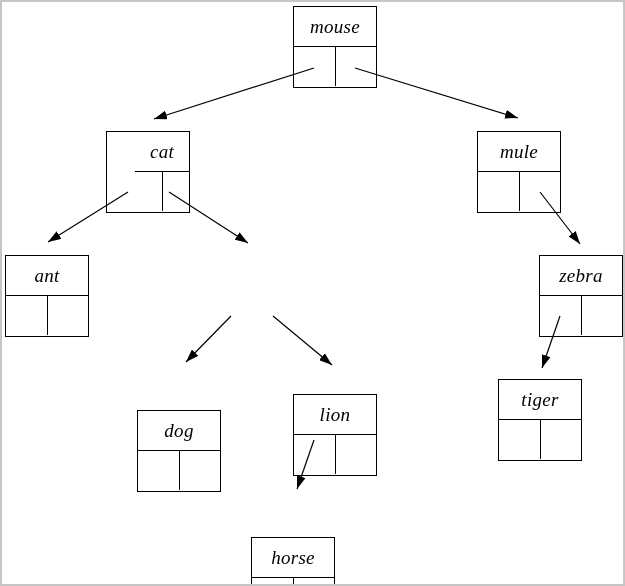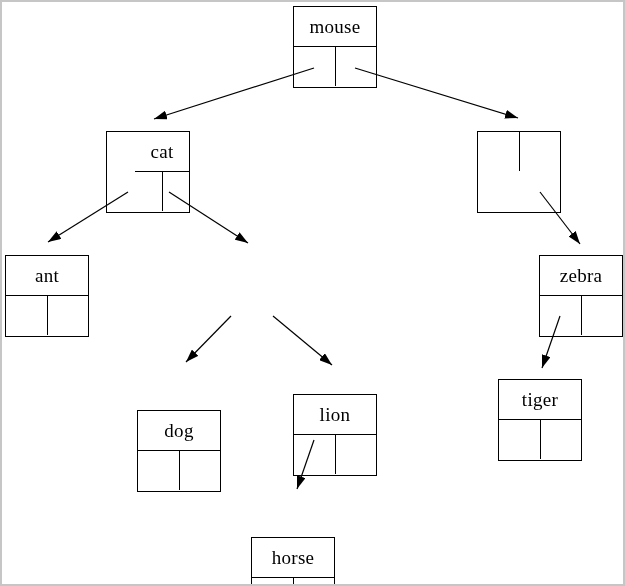--- a/index.html
+++ b/index.html
@@ -21,20 +21,21 @@
     z-index: 2;
   }
   .node {
     position: absolute;
     width: 84px;
     height: 82px;
     box-sizing: border-box;
     border: 1.5px solid #000000;
     background: transparent;
     z-index: 1;
+    font-style: italic;
   }
   .node .label {
     box-sizing: border-box;
     height: 40px;
     border-bottom: 1.5px solid #000000;
     display: flex;
     align-items: center;
     justify-content: center;
     font-size: 19px;
     color: #000000;
@@ -90,20 +91,21 @@
 
   <div class="node n-cat">
     <div class="label">cat</div>
     <div class="cells">
       <div class="cell left"></div>
       <div class="cell right"></div>
     </div>
   </div>
 
   <div class="node n-mule">
+    <div class="label">mule</div>
     <div class="cells">
       <div class="cell left"></div>
       <div class="cell right"></div>
     </div>
   </div>
 
   <div class="node n-ant">
     <div class="label">ant</div>
     <div class="cells">
       <div class="cell left"></div>

